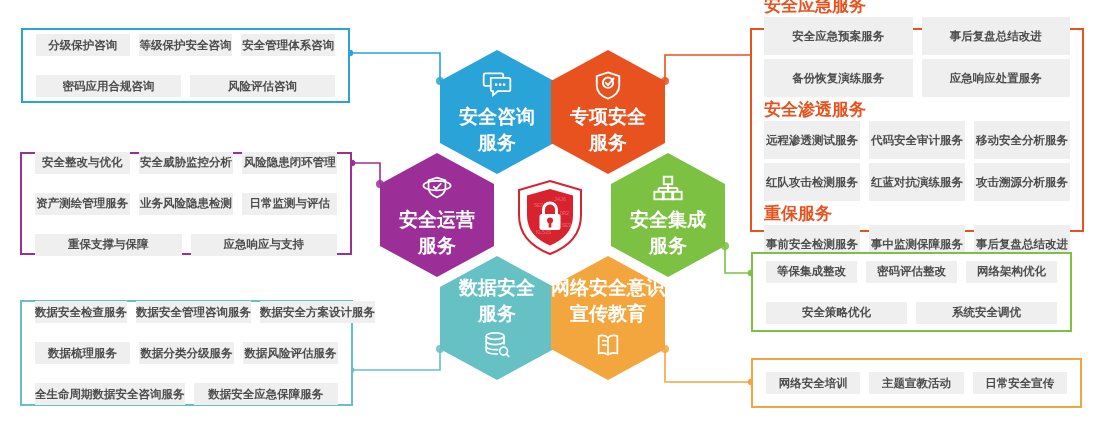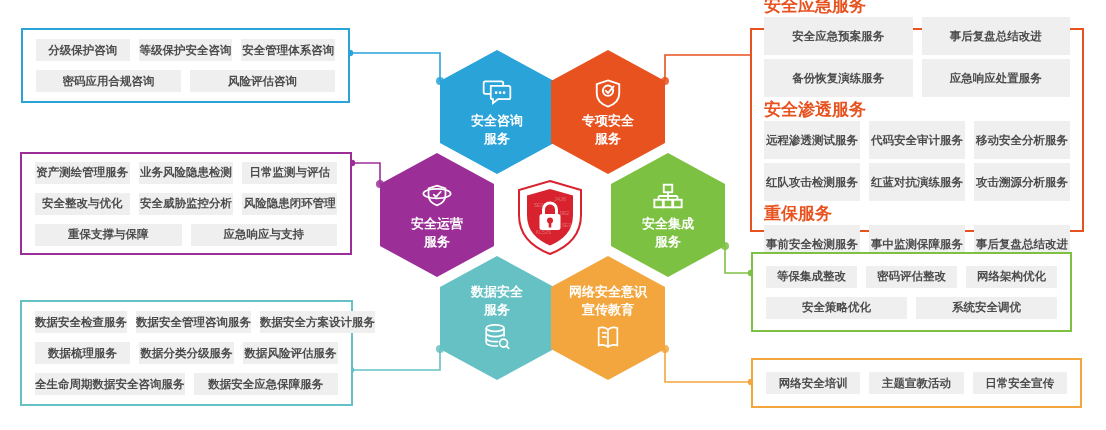--- a/index.html
+++ b/index.html
@@ -1,39 +1,39 @@
 <!DOCTYPE html>
 <html style="--c-blue: #2aa3d9; --c-vermillion: #e8521f; --c-purple: #9b2f97; --c-green: #7cc142; --c-teal: #66c1c4; --c-orange: #f3a63e; --c-shield_red: #d8232e; --c-chip_bg: #efefef; --c-chip_text: #4c4c4c;"><head>
 <meta charset="utf-8">
 <style>
   html,body{margin:0;padding:0;background:#fff;font-family:"Liberation Sans",sans-serif;}
   .canvas{position:relative;width:1106px;height:430px;background:#fff;overflow:hidden;}
 
   
   .panel{position:absolute;box-sizing:border-box;background:#fff;border:2px solid #ccc;
-         display:flex;flex-direction:column;justify-content:center;padding:10px 13px;gap:9px;}
+         display:flex;flex-direction:column;justify-content:center;padding:10px 13px;gap:19px;}
   .panel.tl{left:21px;top:28px;width:329px;height:75px;border-color:var(--c-blue);}
   .panel.ml{left:20px;top:152px;width:332px;height:103px;border-color:var(--c-purple);}
   .panel.bl{left:20px;top:300px;width:333px;height:106px;border-color:var(--c-teal);}
   .panel.tr{left:750px;top:28px;width:334px;height:204px;border-color:var(--c-vermillion);
             justify-content:center;padding:6px 12px;gap:4px;}
   .panel.mr{left:751px;top:252px;width:321px;height:80px;border-color:var(--c-green);}
   .panel.br{left:751px;top:358px;width:331px;height:50px;border-color:var(--c-orange);}
 
   .crow{display:flex;gap:9px;}
   .chip{flex:1;background:var(--c-chip_bg);color:var(--c-chip_text);font-size:11.5px;font-weight:700;
         height:22px;display:flex;align-items:center;justify-content:center;white-space:nowrap;}
   .panel.tr .chip{height:38px;}
   .gtitle{color:var(--c-vermillion);font-size:17px;font-weight:700;margin:1px 0 0 0;line-height:15px;}
 
   
   .hex{position:absolute;width:114px;height:124px;color:#fff;text-align:center;
        clip-path:polygon(50% 0,100% 25%,100% 75%,50% 100%,0 75%,0 25%);
        display:flex;flex-direction:column;align-items:center;justify-content:center;gap:3px;}
-  .hex .lbl{font-size:13px;font-weight:700;line-height:1.32;}
+  .hex .lbl{font-size:19px;font-weight:700;line-height:1.32;}
   .hex .ic{width:32px;height:32px;display:flex;align-items:center;justify-content:center;}
   .hex.consulting{left:440px;top:50px;background:var(--c-blue);}
   .hex.special{left:551px;top:50px;background:var(--c-vermillion);}
   .hex.operation{left:380px;top:153px;background:var(--c-purple);}
   .hex.integration{left:611px;top:153px;background:var(--c-green);}
   .hex.data{left:440px;top:256px;background:var(--c-teal);}
   .hex.awareness{left:551px;top:256px;background:var(--c-orange);}
 
   .emblem{position:absolute;left:512px;top:177px;}
 
@@ -88,28 +88,28 @@
       <span class="chip">安全管理体系咨询</span>
     </div>
     <div class="crow">
       <span class="chip">密码应用合规咨询</span>
       <span class="chip">风险评估咨询</span>
     </div>
   </div>
 
   <div class="panel ml">
     <div class="crow">
+      <span class="chip">安全整改与优化</span>
+      <span class="chip">安全威胁监控分析</span>
+      <span class="chip">风险隐患闭环管理</span>
+    </div>
+    <div class="crow">
       <span class="chip">资产测绘管理服务</span>
       <span class="chip">业务风险隐患检测</span>
       <span class="chip">日常监测与评估</span>
-    </div>
-    <div class="crow">
-      <span class="chip">安全整改与优化</span>
-      <span class="chip">安全威胁监控分析</span>
-      <span class="chip">风险隐患闭环管理</span>
     </div>
     <div class="crow">
       <span class="chip">重保支撑与保障</span>
       <span class="chip">应急响应与支持</span>
     </div>
   </div>
 
   <div class="panel bl">
     <div class="crow">
       <span class="chip">数据安全检查服务</span>

